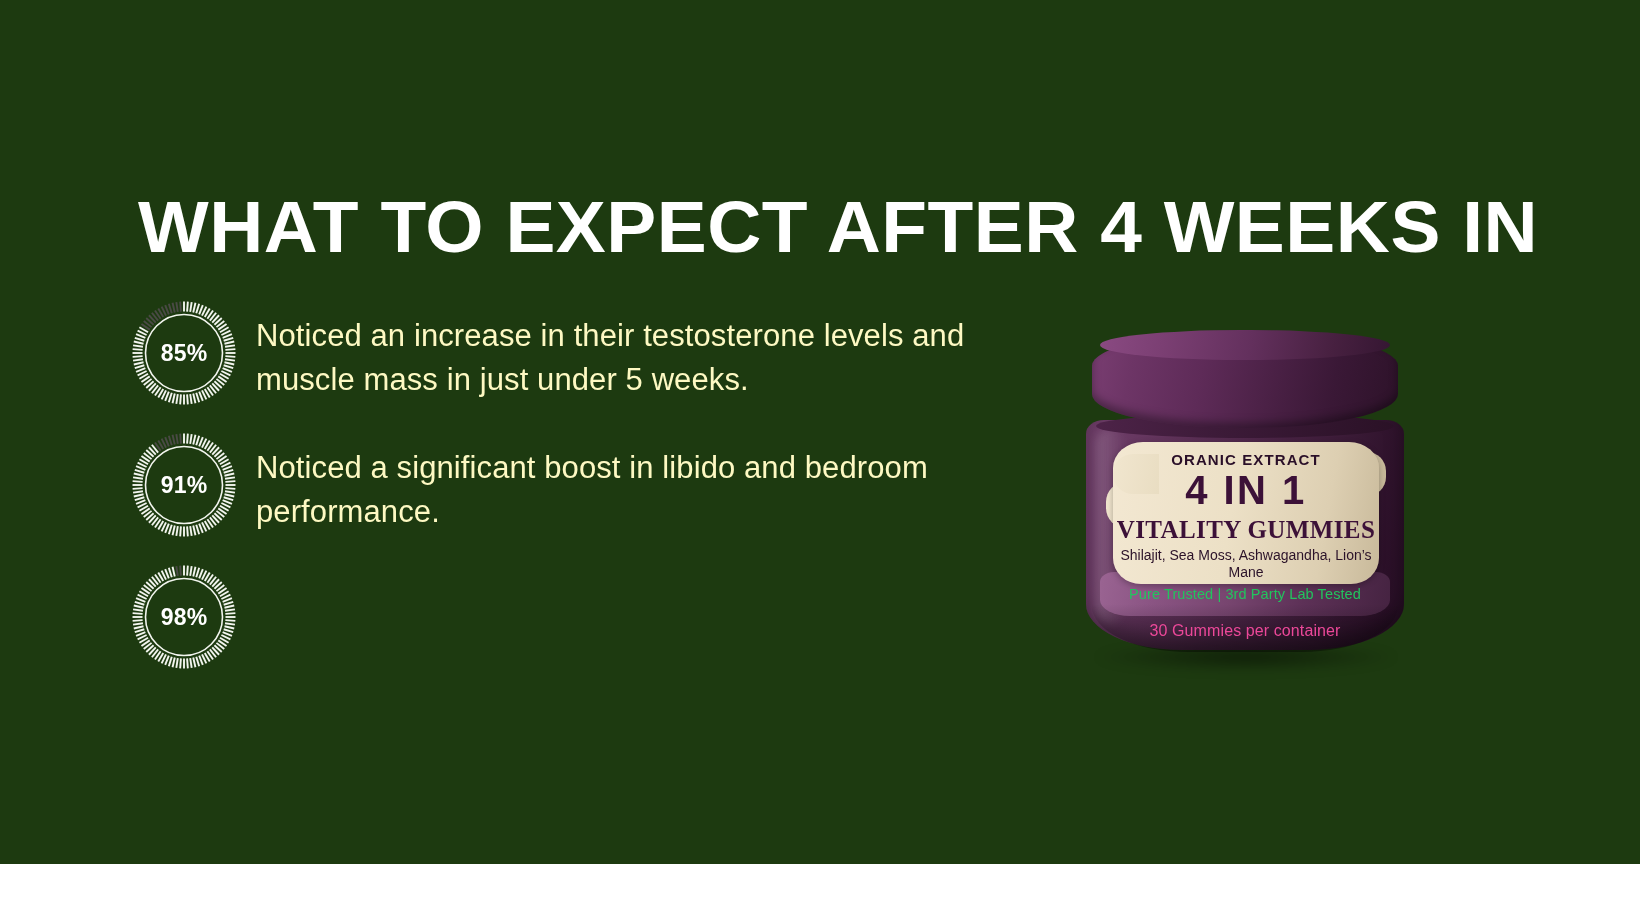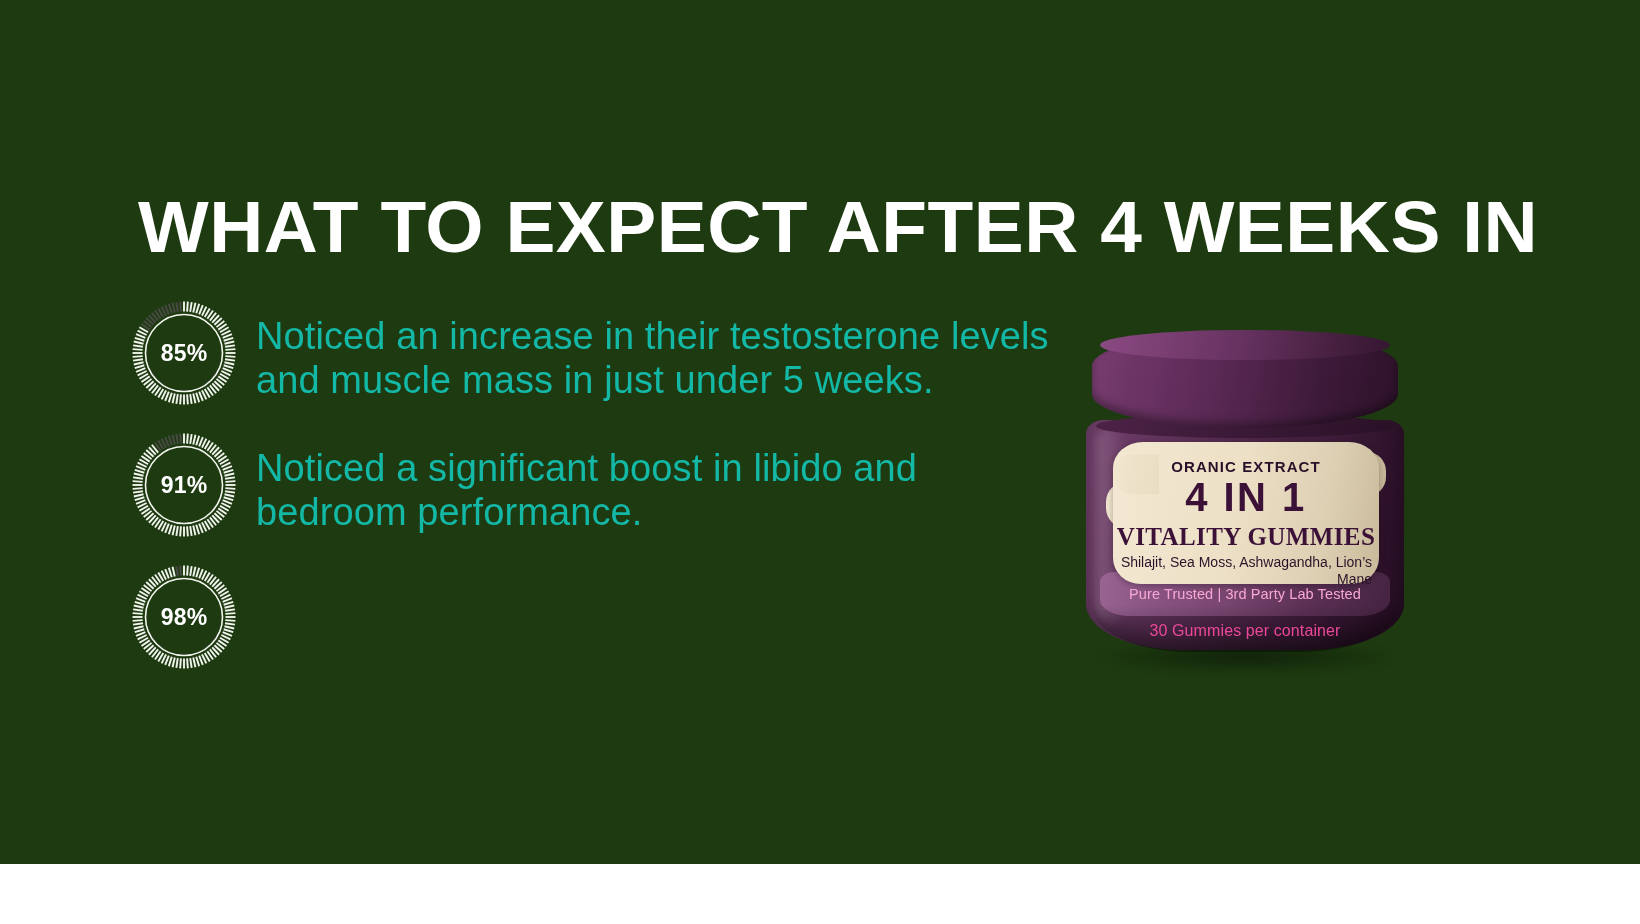--- a/index.html
+++ b/index.html
@@ -84,24 +84,24 @@
     font-family: "Liberation Sans", sans-serif;
     font-weight: 700;
     font-size: 23px;
     letter-spacing: 0.2px;
   }
 
   .stat-text {
     flex: 1 1 auto;
     margin-left: 19px;
     padding-top: 16px;
-    color: #14b8a6;
+    color: #fef9c3;
     font-family: "Liberation Sans", sans-serif;
     font-weight: 400;
-    font-size: 38px;
+    font-size: 31px;
     line-height: 44px;
     letter-spacing: 0.1px;
   }
 
   
   #jar {
     position: absolute;
     left: 1086px;
     top: 332px;
     width: 318px;
@@ -201,21 +201,21 @@
         #452341 100%);
   }
   .band-text {
     left: 14px;
     top: 240px;
     width: 290px;
     height: 44px;
     display: flex;
     align-items: center;
     justify-content: center;
-    color: #f9a8d4;
+    color: #22c55e;
     font-family: "Liberation Sans", sans-serif;
     font-weight: 400;
     font-size: 14.5px;
     letter-spacing: 0.1px;
   }
 
   
   .jar-label {
     left: 27px;
     top: 110px;
@@ -251,21 +251,21 @@
   }
   .label-inner {
     left: 27px;
     top: 110px;
     width: 266px;
     height: 142px;
     display: flex;
     flex-direction: column;
     align-items: center;
     justify-content: flex-start;
-    padding-top: 16px;
+    padding-top: 9px;
     box-sizing: border-box;
   }
   .lbl-kicker {
     color: #2a0f28;
     font-family: "Liberation Sans", sans-serif;
     font-weight: 700;
     font-size: 15px;
     letter-spacing: 1.1px;
   }
   .lbl-big {
@@ -286,21 +286,21 @@
     line-height: 27px;
     letter-spacing: 0.4px;
     margin-top: 5px;
   }
   .lbl-ings {
     color: #2b1229;
     font-family: "Liberation Sans", sans-serif;
     font-weight: 400;
     font-size: 14px;
     line-height: 17px;
-    text-align: right;
+    text-align: center;
     margin-top: 4px;
     width: 252px;
   }
 
   .jar-count {
     left: 6px;
     top: 290px;
     width: 306px;
     display: flex;
     align-items: center;

